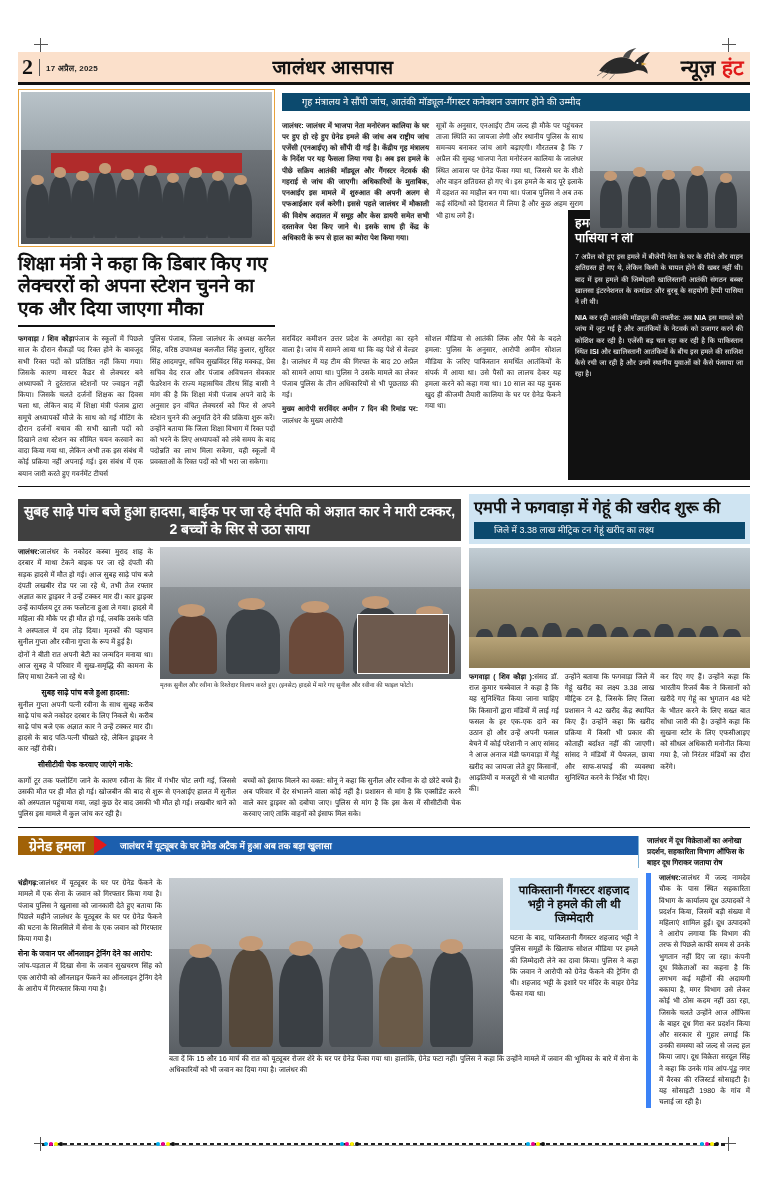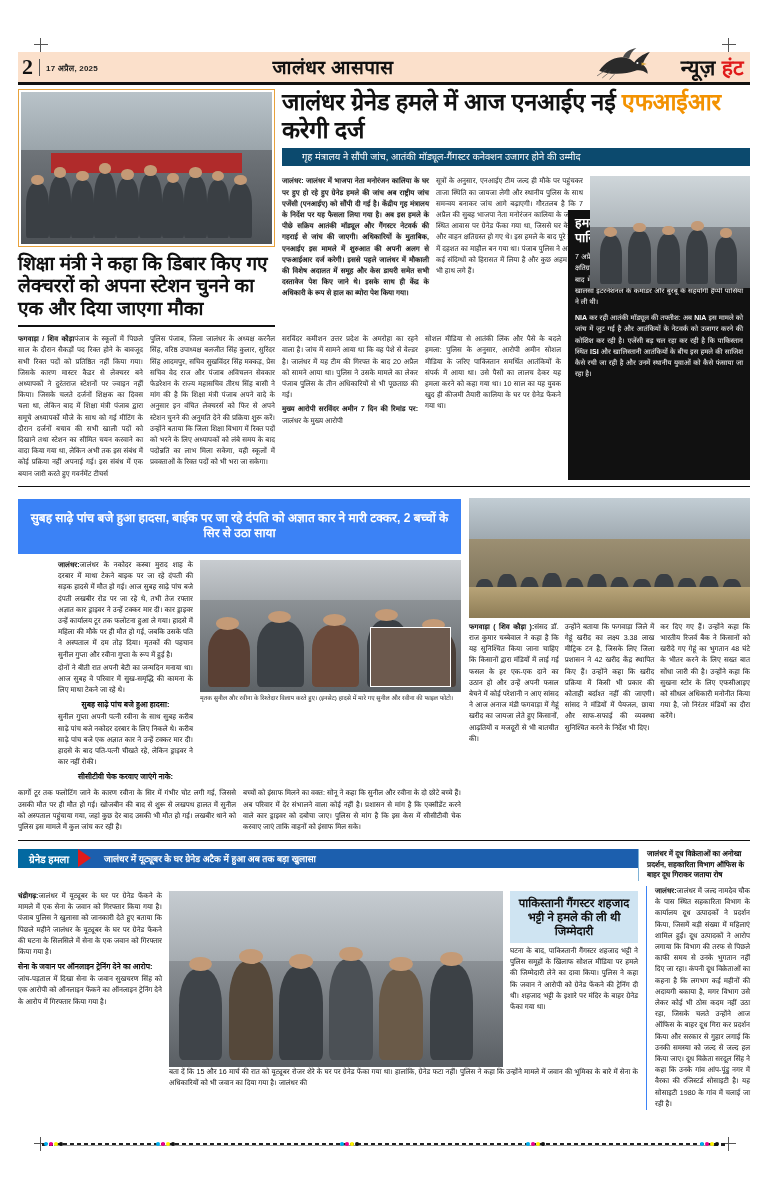--- a/index.html
+++ b/index.html
@@ -31,21 +31,21 @@
   .mh-logo{width:198px;background:#fbe0cb;display:flex;align-items:center;justify-content:flex-end;padding-right:6px;position:relative;}
   .mh-logo-text{font-size:21px;font-weight:bold;color:#111;letter-spacing:.3px;}
   .mh-logo-text .hl{color:#e01b1b;}
   .bird{position:absolute;left:48px;top:-6px;width:62px;height:38px;}
 
   .mh-rule{height:3px;background:#111;margin-top:0px;}
 
   
   .hl-main{font-weight:bold;color:#111;line-height:1.18;}
   .blueband{background:#0c4a6e;color:#fff;font-size:9.5px;font-weight:normal;padding:3px 20px;line-height:1.25;}
-  .blackband{background:#3b82f6;color:#fff;font-size:12px;font-weight:bold;padding:12px 5px;line-height:1.3;}
+  .blackband{background:#404040;color:#fff;font-size:14px;font-weight:bold;padding:3px 5px;line-height:1.3;}
   .body-col{font-size:7.1px;line-height:1.58;text-align:justify;color:#1a1a1a;}
   .body-col b{font-weight:bold;}
   .dateline{font-weight:bold;}
   .photo{background:#8a8d91;position:relative;overflow:hidden;}
   .cap{font-size:6.2px;line-height:1.4;color:#222;margin-top:2px;}
   .subhead-inline{font-weight:bold;font-size:7.6px;display:block;text-align:center;margin:3px 0 1px;}
 
   
   .top{display:flex;margin-top:4px;}
   .top-left{width:257px;}
@@ -74,40 +74,40 @@
   .sbx .nia{font-family:"Liberation Sans",sans-serif;font-weight:bold;}
 
   
   .midsec{display:flex;margin-top:7px;gap:8px;}
   .mid-left{width:443px;}
   .mid-right{flex:1;}
   .hl3{font-size:21.5px;text-align:center;}
   .hl4{font-size:16.5px;line-height:1.2;}
   .lightblue{background:#cfe4f2;padding:4px 5px 5px;}
 
-  .mid-body{display:flex;gap:7px;margin-top:6px;margin-left:40px;}
+  .mid-body{display:flex;gap:7px;margin-top:6px;}
   .mid-col{font-size:7.1px;line-height:1.58;text-align:justify;}
   .ph3{height:132px;}
   .ph4{height:120px;}
 
   .botcols{display:flex;gap:7px;margin-top:4px;}
 
   
   .botsec{margin-top:8px;}
   .bannerrow{display:flex;align-items:stretch;gap:0;}
   .ban-left{width:620px;display:flex;align-items:stretch;height:19px;}
-  .tagred{background:#0369a1;color:#fff;font-size:10px;font-weight:bold;display:flex;align-items:center;padding:0 9px 0 11px;position:relative;}
+  .tagred{background:#a16207;color:#fff;font-size:14px;font-weight:bold;display:flex;align-items:center;padding:0 9px 0 11px;position:relative;}
   .tagred:after{content:"";position:absolute;right:-13px;top:0;border-top:9.5px solid transparent;border-bottom:9.5px solid transparent;border-left:13px solid #e01b1b;}
   .tagblue{flex:1;background:#1c5fae;color:#fff;font-size:9px;font-weight:bold;display:flex;align-items:center;padding-left:26px;}
   .ban-right{flex:1;padding-left:8px;border-left:1px solid #7fb2d6;}
   .ban-right .t{font-size:7.3px;font-weight:bold;line-height:1.45;color:#111;}
 
   .botmain{display:flex;gap:8px;margin-top:5px;}
   .bm-left{width:620px;}
-  .bm-right{flex:1;padding-left:8px;border-left:1px solid #3b82f6;}
+  .bm-right{flex:1;padding-left:8px;border-left:5px solid #3b82f6;}
   .hl5{font-size:25px;}
   .botgrid{display:flex;gap:7px;margin-top:5px;}
   .bg-col{width:144px;font-size:7.1px;line-height:1.58;text-align:justify;}
   .ph5{flex:1;height:176px;}
   .boxpak{background:#cfe4f2;padding:5px 6px;text-align:center;font-size:11.5px;font-weight:bold;line-height:1.22;}
 
   
   .colorbar{position:absolute;left:54px;top:1145px;width:660px;height:1px;background:#9a9a9a;}
   .dotline{position:absolute;left:42px;top:1143px;width:684px;height:3px;
     background-image:repeating-linear-gradient(to right,#222 0 4px,transparent 4px 7px);}
@@ -188,21 +188,20 @@
               <span class="head" style="left:76%;bottom:60%;width:5%;height:11%"></span>
               <span class="head" style="left:85%;bottom:56%;width:5%;height:11%"></span>
             </div>
           </div>
         </div>
         <div class="hl-main hl2">शिक्षा मंत्री ने कहा कि डिबार किए गए लेक्चररों को अपना स्टेशन चुनने का एक और दिया जाएगा मौका</div>
         <div class="rule-th"></div>
       </div>
 
       <div class="top-right">
-        <div class="hl-main hl1"><span>जालंधर ग्रेनेड हमले में आज एनआईए नई </span><span class="orange">एफआईआर</span><span> करेगी दर्ज</span></div>
         <div style="height:4px"></div>
         <div class="blueband">गृह मंत्रालय ने सौंपी जांच, आतंकी मॉड्यूल-गैंगस्टर कनेक्शन उजागर होने की उम्मीद</div>
 
         <div class="midrow">
           <div style="flex:1">
             <div class="top-cols">
               <div class="tc body-col"><b class="dateline">जालंधर: जालंधर में भाजपा नेता मनोरंजन कालिया के घर पर हुए हो रहे हुए ग्रेनेड हमले की जांच अब राष्ट्रीय जांच एजेंसी (एनआईए) को सौंपी दी गई है। केंद्रीय गृह मंत्रालय के निर्देश पर यह फैसला लिया गया है। अब इस हमले के पीछे सक्रिय आतंकी मॉड्यूल और गैंगस्टर नेटवर्क की गहराई से जांच की जाएगी। अधिकारियों के मुताबिक, एनआईए इस मामले में शुरुआत की अपनी अलग से एफआईआर दर्ज करेगी। इससे पहले जालंधर में मौकाली की विशेष अदालत में समूह और केस डायरी समेत सभी दस्तावेज पेश किए जाने थे। इसके साथ ही केंद्र के अधिकारी के रूप से हाल का ब्योरा पेश किया गया।</b></div>
               <div class="tc body-col">सूत्रों के अनुसार, एनआईए टीम जल्द ही मौके पर पहुंचकर ताजा स्थिति का जायजा लेगी और स्थानीय पुलिस के साथ समन्वय बनाकर जांच आगे बढ़ाएगी। गौरतलब है कि 7 अप्रैल की सुबह भाजपा नेता मनोरंजन कालिया के जालंधर स्थित आवास पर ग्रेनेड फेंका गया था, जिससे घर के शीशे और वाहन क्षतिग्रस्त हो गए थे। इस हमले के बाद पूरे इलाके में दहशत का माहौल बन गया था। पंजाब पुलिस ने अब तक कई संदिग्धों को हिरासत में लिया है और कुछ अहम सुराग भी हाथ लगे हैं।</div>
             </div>
           </div>
@@ -284,26 +283,31 @@
                 <span class="head" style="left:67%;bottom:80%;width:9%;height:15%"></span>
                 <span class="head" style="left:85%;bottom:68%;width:9%;height:15%"></span>
               </div>
               <div style="position:absolute;right:4%;bottom:4%;width:30%;height:44%;background:#6d5a4e;border:1.5px solid #fff"></div>
             </div>
             <div class="cap">मृतक सुनील और रवीना के रिश्तेदार विलाप करते हुए। (इनसेट) हादसे में मारे गए सुनील और रवीना की फाइल फोटो।</div>
           </div>
         </div>
 
         <div class="botcols">
-          <div class="mid-col" style="flex:1">कार्गो टूर तक फलोटिंग जाने के कारण रवीना के सिर में गंभीर चोट लगी गई, जिससे उसकी मौत पर ही मौत हो गई। खोजबीन की बाद से शुरू से लखपथ हालत में सुनील को अस्पताल पहुंचाया गया, जहां कुछ देर बाद उसकी भी मौत हो गई। लखबीर थाने को पुलिस इस मामले में कुल जांच कर रही है।</div>
+          <div class="mid-col" style="flex:1">कार्गो टूर तक फलोटिंग जाने के कारण रवीना के सिर में गंभीर चोट लगी गई, जिससे उसकी मौत पर ही मौत हो गई। खोजबीन की बाद से शुरू से एनआईए हालत में सुनील को अस्पताल पहुंचाया गया, जहां कुछ देर बाद उसकी भी मौत हो गई। लखबीर थाने को पुलिस इस मामले में कुल जांच कर रही है।</div>
           <div class="mid-col" style="flex:1">बच्चों को इंसाफ मिलने का वक्त: सोनू ने कहा कि सुनील और रवीना के दो छोटे बच्चे हैं। अब परिवार में देर संभालने वाला कोई नहीं है। प्रशासन से मांग है कि एक्सीडेंट करने वाले कार ड्राइवर को दबोचा जाए। पुलिस से मांग है कि इस केस में सीसीटीवी चेक करवाए जाएं ताकि वाहनों को इंसाफ मिल सके।</div>
         </div>
       </div>
 
       <div class="mid-right">
+        <div class="lightblue">
+          <div class="hl-main hl4">एमपी ने फगवाड़ा में गेहूं की खरीद शुरू की</div>
+          <div style="height:4px"></div>
+          <div class="blueband" style="font-size:9px">जिले में 3.38 लाख मीट्रिक टन गेहूं खरीद का लक्ष्य</div>
+        </div>
         <div class="photo ph4" style="margin-top:4px">
           <div class="ph-sky" style="height:34%;background:linear-gradient(#c2cdd4,#9fa9b0)"></div>
           <div class="ph-gr" style="height:66%;background:linear-gradient(#9c8f72,#6e654f)"></div>
           <div class="ppl" style="height:46%">
             <i style="left:2%;width:7%;height:62%"></i>
               <i style="left:10%;width:7%;height:70%"></i>
             <i style="left:18%;width:7%;height:66%"></i>
               <i style="left:26%;width:7%;height:72%"></i>
             <i style="left:34%;width:7%;height:64%"></i>
               <i style="left:42%;width:7%;height:70%"></i>

